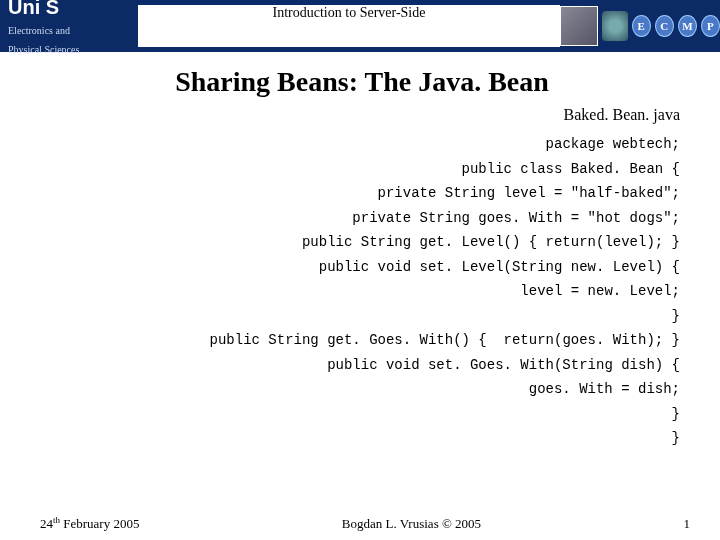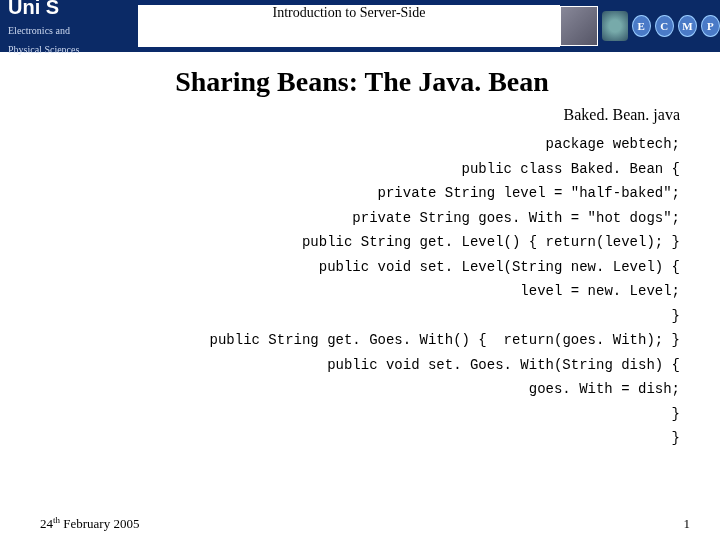--- a/index.html
+++ b/index.html
@@ -162,14 +162,15 @@
   public void set. Goes. With(String dish) {
     goes. With = dish;
   }
 }</div>
 </div>
 
 <div class="footer">
   <div>
     <span>24</span><span class="sup">th</span><span> February 2005</span>
   </div>
+  <div>Bogdan L. Vrusias © 2005</div>
   <div>1</div>
 </div>
 
 </body></html>

